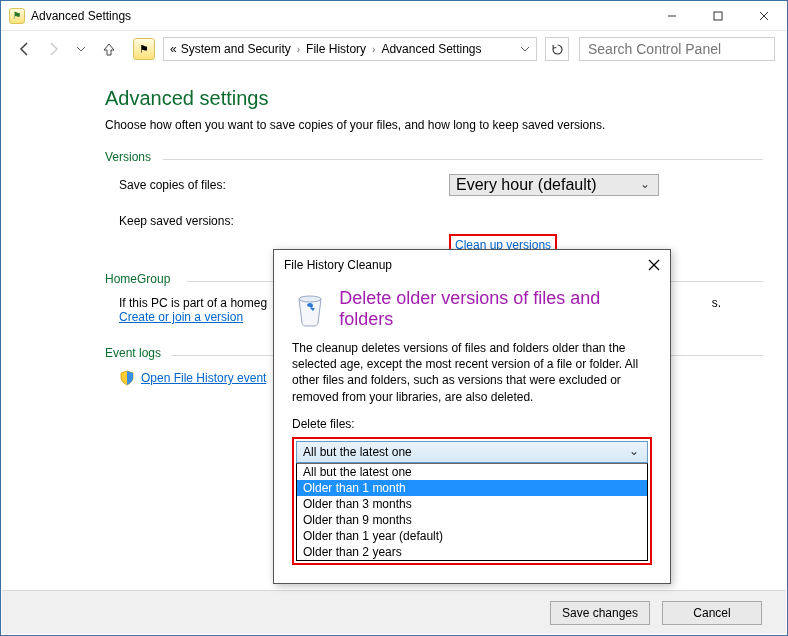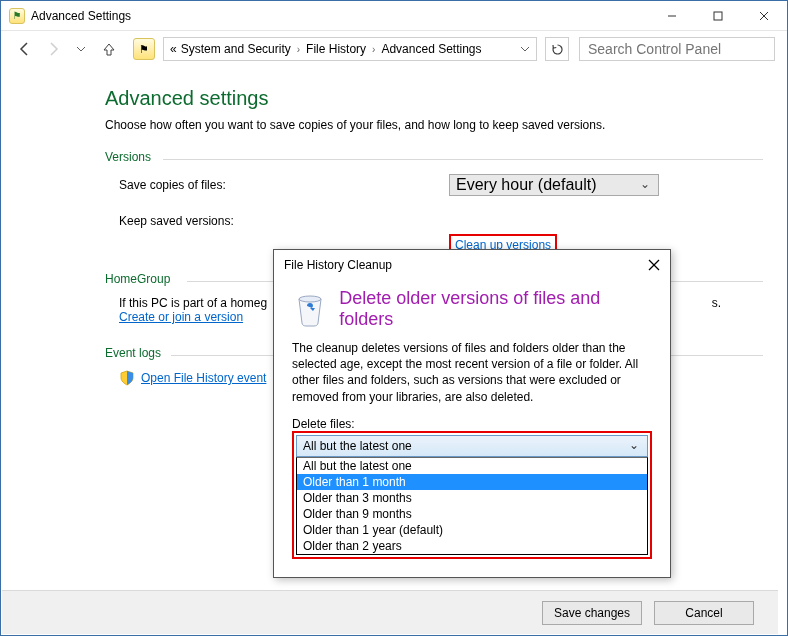--- a/index.html
+++ b/index.html
@@ -134,21 +134,21 @@
     display: inline-block;
     padding: 2px 4px;
   }
   .link { color: #0066cc; text-decoration: underline; cursor: pointer; }
   .homegroup-text { margin: 8px 0 4px 14px; }
   .event-row { display:flex; align-items:center; gap:6px; margin:8px 0 0 14px; }
   .shield {
     width:16px;height:16px;
   }
   .footer-bar {
-    position: absolute; left:1px; right:9px; bottom:1px;
+    position: absolute; left:1px; right:1px; bottom:1px;
     height: 44px;
     background: #f0f0f0;
     border-top: 1px solid #d9d9d9;
     display:flex; align-items:center; justify-content:flex-end;
     gap: 12px; padding-right: 24px;
   }
   .btn {
     min-width: 100px; height: 24px;
     border: 1px solid #a9a9a9;
     background: #e9e9e9;
@@ -170,21 +170,21 @@
   }
   .dlg-close { margin-left:auto; font-size:15px; }
   .dlg-body { padding: 8px 18px 18px 18px; }
   .dlg-head-row { display:flex; gap:12px; align-items:flex-start; margin-bottom:10px; }
   .bin-icon {
     width:36px;height:40px;
     display:flex;align-items:center;justify-content:center;
   }
   .dlg-heading { color:#a21caf; font-size:18px; }
   .dlg-desc { margin-left:0; margin-bottom:12px; line-height:1.35; }
-  .dlg-label { }
+  .dlg-label { margin-bottom:6px; }
   .combo-open-wrap {
     border: 2px solid #e60000;
     padding: 2px;
   }
   .combo-open {
     border:1px solid #6b99c7;
     background: linear-gradient(#eaf3fb,#d6e8f8);
     height:22px; display:flex; align-items:center; padding:0 6px;
     position:relative; font-size:12px;
   }

